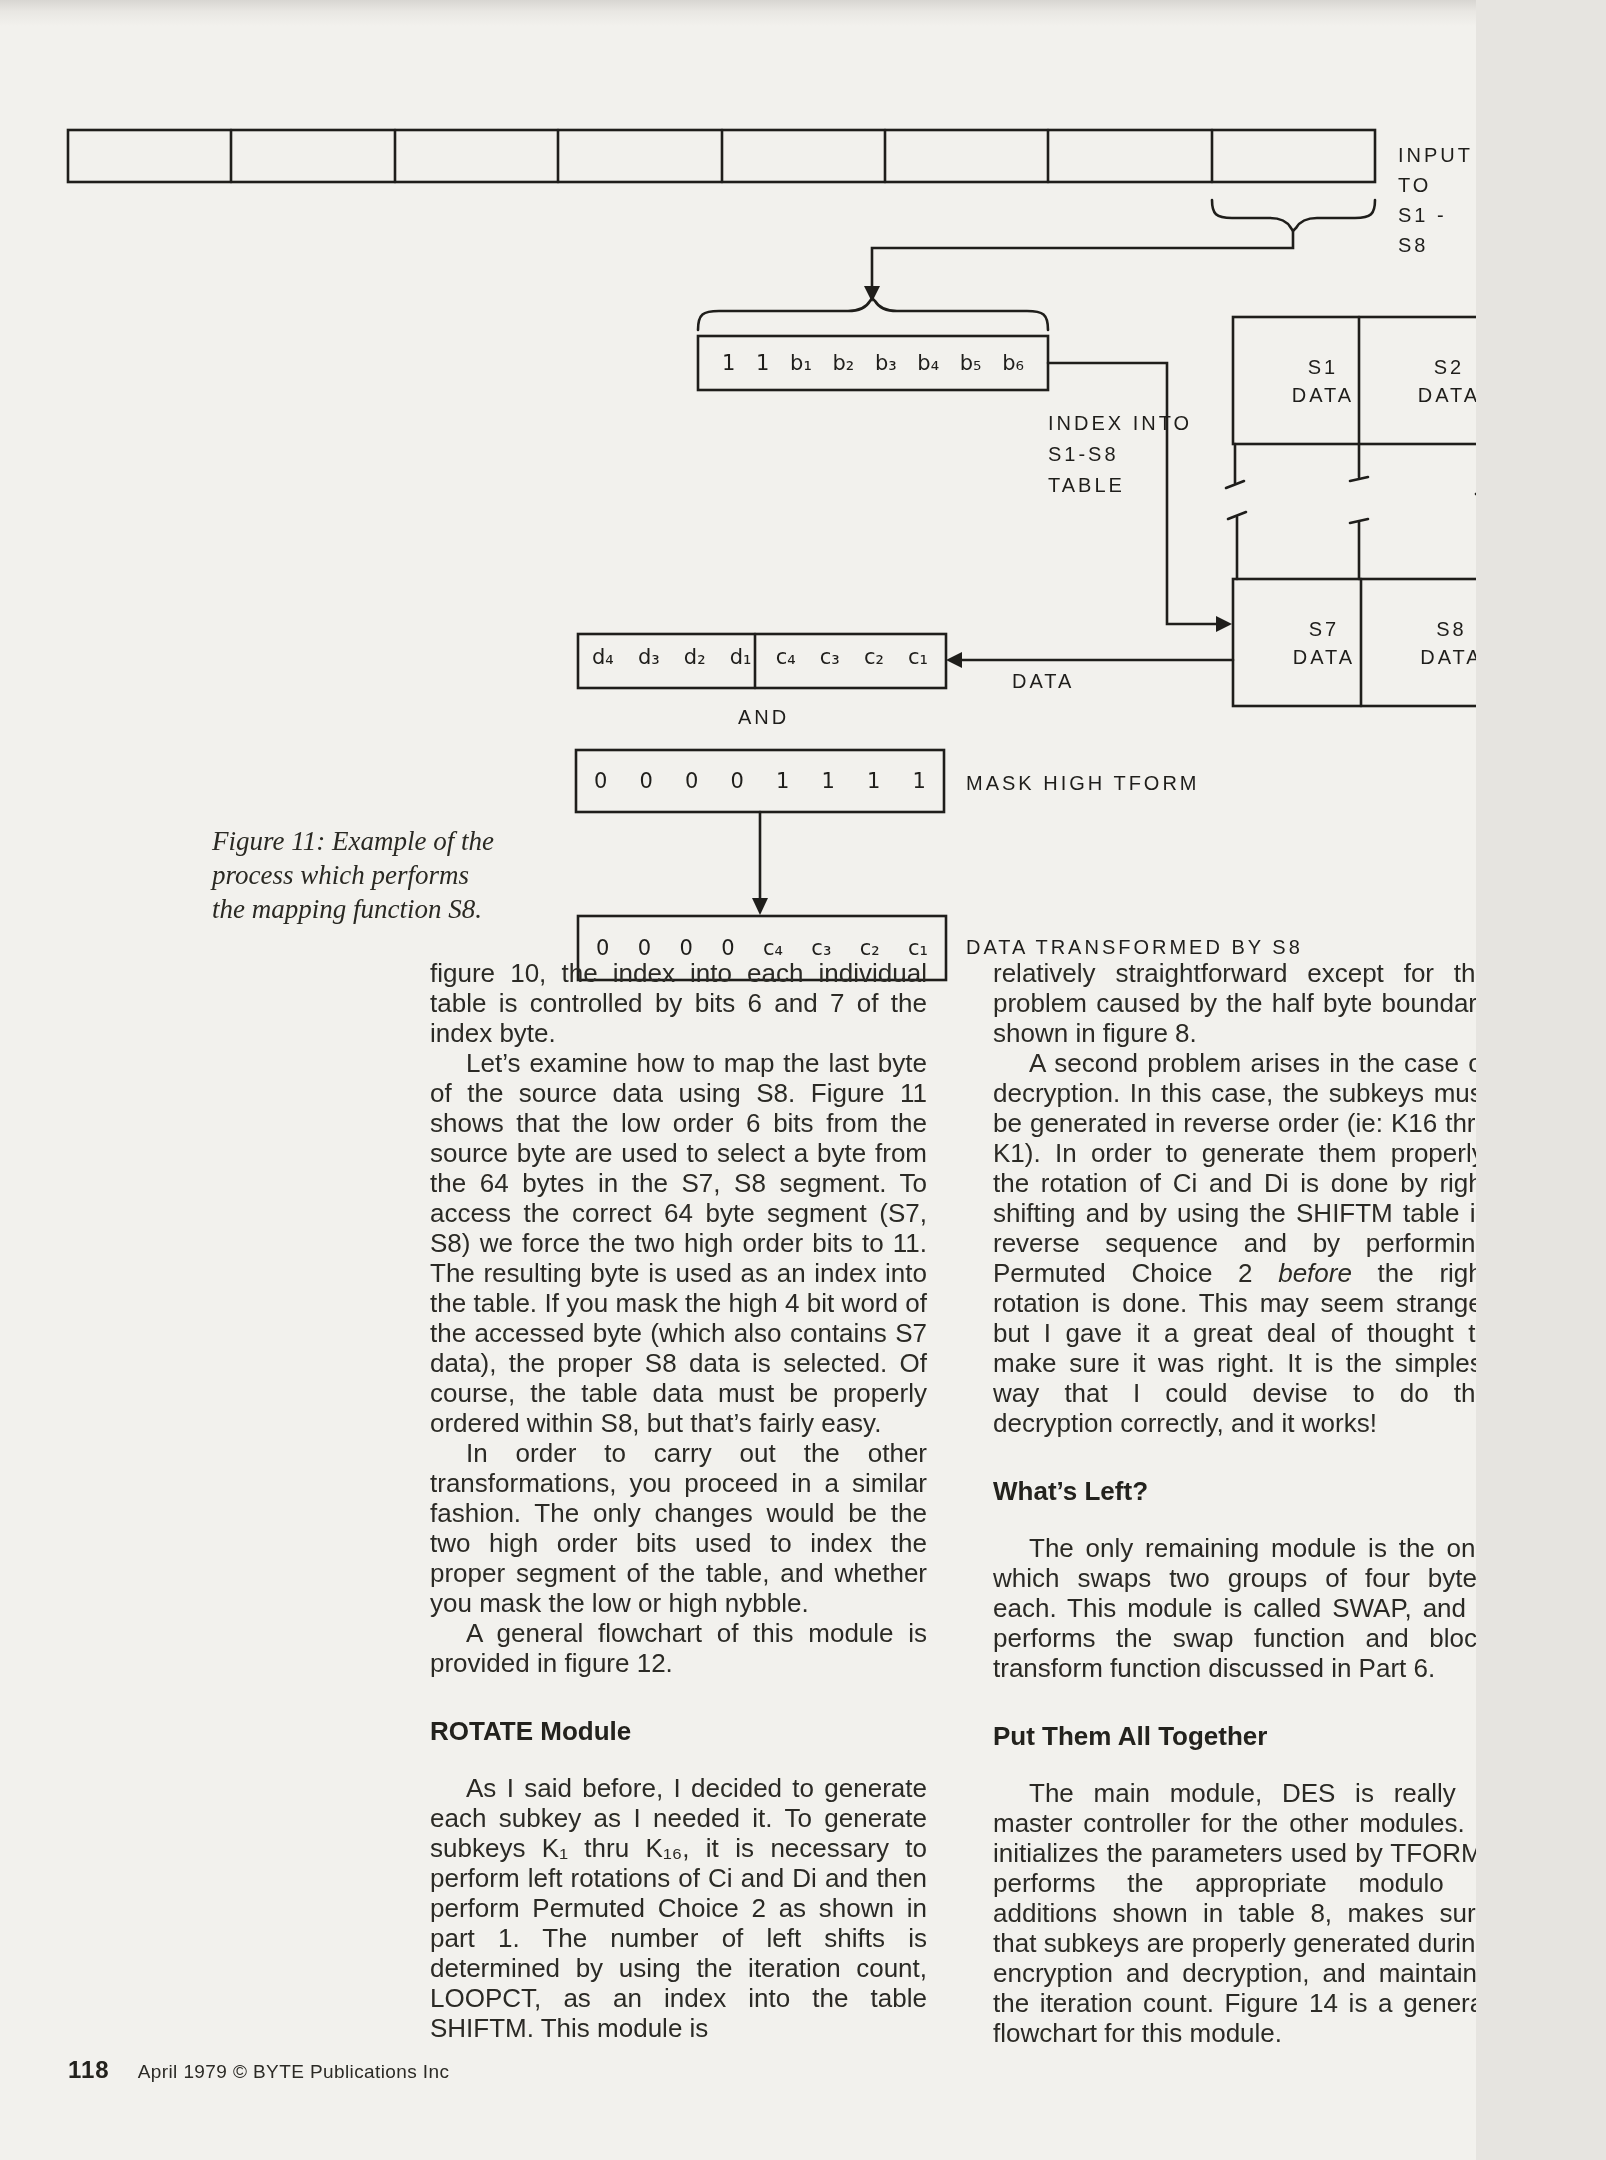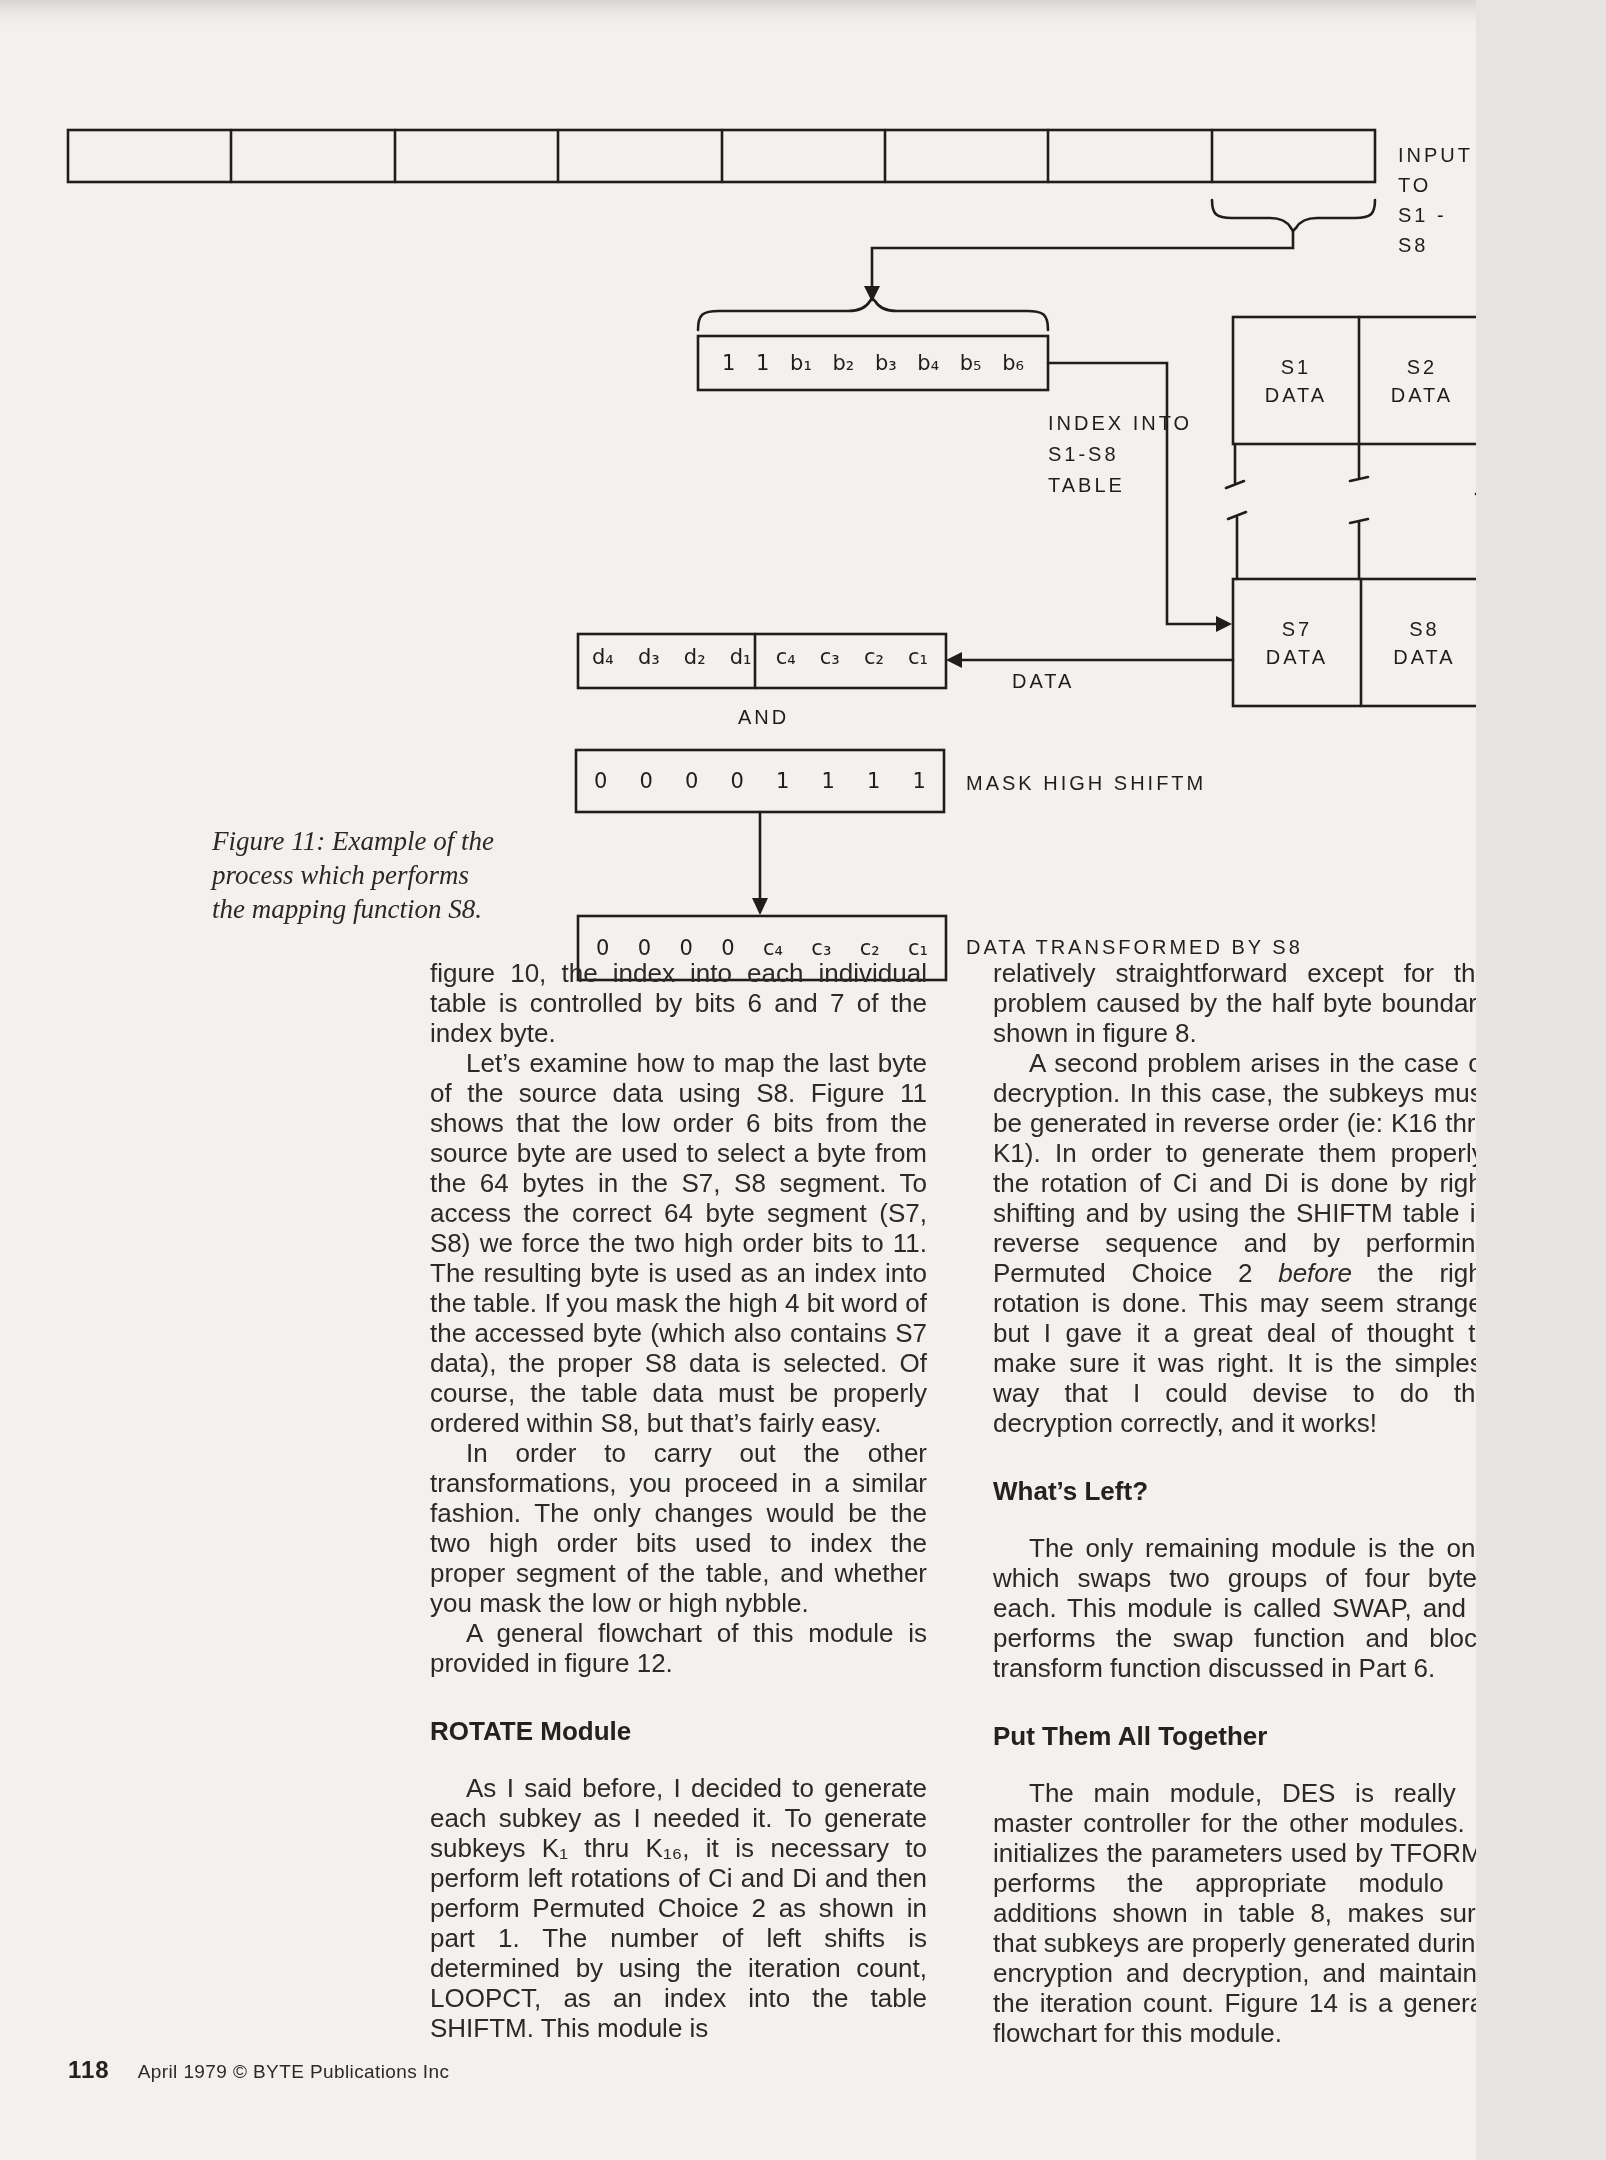--- a/index.html
+++ b/index.html
@@ -5,21 +5,21 @@
   html,body{margin:0;padding:0;background:#e6e4e0;}
   .page{position:relative;width:1476px;height:2160px;background:#f2f1ed;overflow:hidden;
         font-family:"Liberation Sans","DejaVu Sans",sans-serif;color:#25241f;}
   .scan-top{position:absolute;top:0;left:0;width:100%;height:26px;
         background:linear-gradient(180deg,#d8d6d2 0%,#e9e7e3 45%,#f2f1ed 100%);}
   .diagram-svg{position:absolute;left:0;top:0;}
   .dlabel{position:absolute;font-size:20px;letter-spacing:3px;line-height:31px;
         white-space:pre-line;color:#1f1e1b;}
   .cell-label{position:absolute;display:flex;align-items:center;justify-content:center;
         text-align:center;font-size:20px;letter-spacing:3px;line-height:28px;
-        white-space:pre-line;color:#1f1e1b;}
+        white-space:pre-line;color:#1f1e1b;margin-left:27px;}
   .bitrow{position:absolute;display:flex;justify-content:space-between;align-items:center;
         box-sizing:border-box;font-size:21px;color:#1f1e1b;
         font-family:"DejaVu Sans","Liberation Sans",sans-serif;}
   .caption{position:absolute;left:212px;top:824px;width:310px;
         font-family:"Liberation Serif",serif;font-style:italic;font-size:27px;line-height:34px;
         color:#2a2923;white-space:pre-line;}
   .columns{position:absolute;left:430px;top:958px;width:1060px;display:flex;gap:66px;justify-content:space-between;}
   .col{width:497px;font-size:26px;line-height:30px;text-align:justify;color:#2b2a25;}
   .col p{margin:0;}
   .col p.ind{text-indent:36px;}
@@ -157,21 +157,21 @@
     <span>0</span>
     <span>0</span>
     <span>0</span>
     <span>0</span>
     <span>1</span>
     <span>1</span>
     <span>1</span>
     <span>1</span>
   </div>
 
-  <div class="dlabel" style="left:966px;top:768px;">MASK HIGH SHIFTM</div>
+  <div class="dlabel" style="left:966px;top:768px;">MASK HIGH TFORM</div>
 
   <div class="bitrow" style="left:578px;top:916px;width:368px;height:64px;padding:0 18px;">
     <span>0</span>
     <span>0</span>
     <span>0</span>
     <span>0</span>
     <span>c₄</span>
     <span>c₃</span>
     <span>c₂</span>
     <span>c₁</span>

